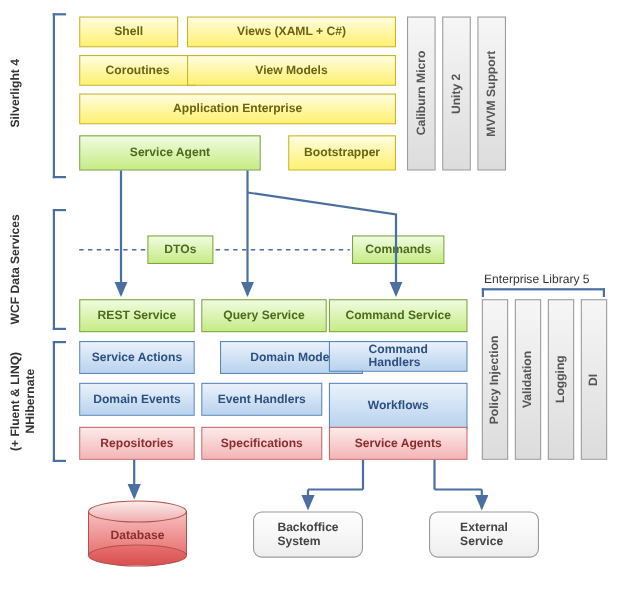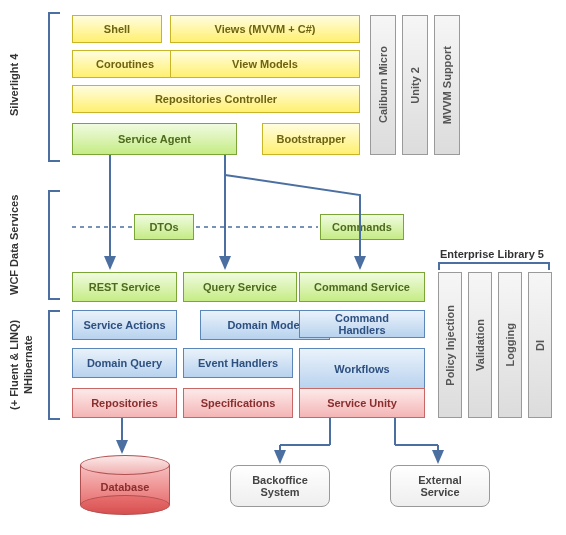--- a/index.html
+++ b/index.html
@@ -1,56 +1,56 @@
 <!DOCTYPE html>
 <html><head>
 <meta charset="utf-8">
 <style>
 *{box-sizing:border-box;margin:0;padding:0}
 body{font-family:Verdana,Geneva,sans-serif;font-size:11px;background:#fff;width:566px;height:535px;position:relative}
-.box{border:1px solid;display:flex;align-items:center;justify-content:center;font-weight:bold;position:absolute;text-align:center;padding:2px}
+.box{border:1px solid;display:flex;align-items:center;justify-content:center;font-weight:bold;position:absolute;padding:2px}
 .yellow{background:linear-gradient(#fffde0,#fff070);border-color:#c9b628;color:#6d6310}
 .green{background:linear-gradient(#f0fbe0,#c5ec85);border-color:#7ba637;color:#4d6a1d}
 .blue{background:linear-gradient(#eaf2fb,#b8d2ee);border-color:#5a86b8;color:#2d5080}
 .red{background:linear-gradient(#fdeaea,#f4b5b5);border-color:#c96666;color:#8a2e2e}
 .gray{background:linear-gradient(#f6f6f6,#dcdcdc);border-color:#9a9a9a;color:#555}
 .white{background:linear-gradient(#fff,#eee);border:1px solid #999;color:#444;border-radius:8px}
 .vtext{writing-mode:vertical-rl;transform:rotate(180deg)}
 .vlabel{position:absolute;font-weight:bold;color:#333;writing-mode:vertical-rl;transform:rotate(180deg);text-align:center}
 .brk{position:absolute;border:2px solid #4a6fa0;border-right:none}
 .brk-t{position:absolute;border:2px solid #4a6fa0;border-bottom:none}
 svg.arrows{position:absolute;top:0;left:0;pointer-events:none}
 .cyl{position:absolute}
 .cyl .body{position:absolute;left:0;right:0;top:10px;bottom:10px;background:linear-gradient(#f8c0c0,#e87070);border-left:1px solid #b05050;border-right:1px solid #b05050}
 .cyl .top{position:absolute;left:0;right:0;top:0;height:20px;border-radius:50%;background:linear-gradient(#fceaea,#f0b0b0);border:1px solid #b05050}
 .cyl .bot{position:absolute;left:0;right:0;bottom:0;height:20px;border-radius:50%;background:linear-gradient(#e87070,#d85050);border:1px solid #b05050}
 .cyl .lbl{position:absolute;left:0;right:0;top:50%;transform:translateY(-30%);text-align:center;font-weight:bold;color:#8a2e2e}
-.hlabel{position:absolute;color:#333;font-weight:bold}
+.hlabel{position:absolute;color:#333;font-weight:normal}
 </style>
 </head>
 <body>
 
 <div class="vlabel" style="left:8px;top:15px;height:140px">Silverlight 4</div>
 <div class="brk" style="left:48px;top:12px;width:12px;height:150px"></div>
 
 <div class="vlabel" style="left:8px;top:190px;height:110px">WCF Data Services</div>
 <div class="brk" style="left:48px;top:190px;width:12px;height:110px"></div>
 
 <div class="vlabel" style="left:22px;top:310px;height:110px">NHibernate</div>
 <div class="vlabel" style="left:8px;top:310px;height:110px">(+ Fluent &amp; LINQ)</div>
 <div class="brk" style="left:48px;top:310px;width:12px;height:110px"></div>
 
 <div class="hlabel" style="left:440px;top:248px">Enterprise Library 5</div>
 <div class="brk-t" style="left:438px;top:262px;width:112px;height:8px"></div>
 
 <div class="box yellow" style="left:72px;top:15px;width:90px;height:28px">Shell</div>
-<div class="box yellow" style="left:170px;top:15px;width:190px;height:28px">Views (MVVM + C#)</div>
+<div class="box yellow" style="left:170px;top:15px;width:190px;height:28px">Views (XAML + C#)</div>
 <div class="box yellow" style="left:72px;top:50px;width:106px;height:28px">Coroutines</div>
 <div class="box yellow" style="left:170px;top:50px;width:190px;height:28px">View Models</div>
-<div class="box yellow" style="left:72px;top:85px;width:288px;height:28px">Repositories Controller</div>
+<div class="box yellow" style="left:72px;top:85px;width:288px;height:28px">Application Enterprise</div>
 <div class="box green" style="left:72px;top:123px;width:165px;height:32px">Service Agent</div>
 <div class="box yellow" style="left:262px;top:123px;width:98px;height:32px">Bootstrapper</div>
 
 <div class="box gray" style="left:370px;top:15px;width:26px;height:140px">
     <span class="vtext">Caliburn Micro</span>
   </div>
 <div class="box gray" style="left:402px;top:15px;width:26px;height:140px">
     <span class="vtext">Unity 2</span>
   </div>
 <div class="box gray" style="left:434px;top:15px;width:26px;height:140px">
@@ -61,26 +61,26 @@
 <div class="box green" style="left:320px;top:214px;width:84px;height:26px">Commands</div>
 
 <div class="box green" style="left:72px;top:272px;width:105px;height:30px">REST Service</div>
 <div class="box green" style="left:183px;top:272px;width:114px;height:30px">Query Service</div>
 <div class="box green" style="left:299px;top:272px;width:126px;height:30px">Command Service</div>
 
 <div class="box blue" style="left:72px;top:310px;width:105px;height:30px">Service Actions</div>
 <div class="box blue" style="left:200px;top:310px;width:130px;height:30px">Domain Model</div>
 <div class="box blue" style="left:299px;top:310px;width:126px;height:28px;white-space:pre-line">Command
 Handlers</div>
-<div class="box blue" style="left:72px;top:348px;width:105px;height:30px">Domain Query</div>
+<div class="box blue" style="left:72px;top:348px;width:105px;height:30px">Domain Events</div>
 <div class="box blue" style="left:183px;top:348px;width:110px;height:30px">Event Handlers</div>
 <div class="box blue" style="left:299px;top:348px;width:126px;height:42px">Workflows</div>
 <div class="box red" style="left:72px;top:388px;width:105px;height:30px">Repositories</div>
 <div class="box red" style="left:183px;top:388px;width:110px;height:30px">Specifications</div>
-<div class="box red" style="left:299px;top:388px;width:126px;height:30px">Service Unity</div>
+<div class="box red" style="left:299px;top:388px;width:126px;height:30px">Service Agents</div>
 
 <div class="box gray" style="left:438px;top:272px;width:24px;height:146px">
     <span class="vtext">Policy Injection</span>
   </div>
 <div class="box gray" style="left:468px;top:272px;width:24px;height:146px">
     <span class="vtext">Validation</span>
   </div>
 <div class="box gray" style="left:498px;top:272px;width:24px;height:146px">
     <span class="vtext">Logging</span>
   </div>

